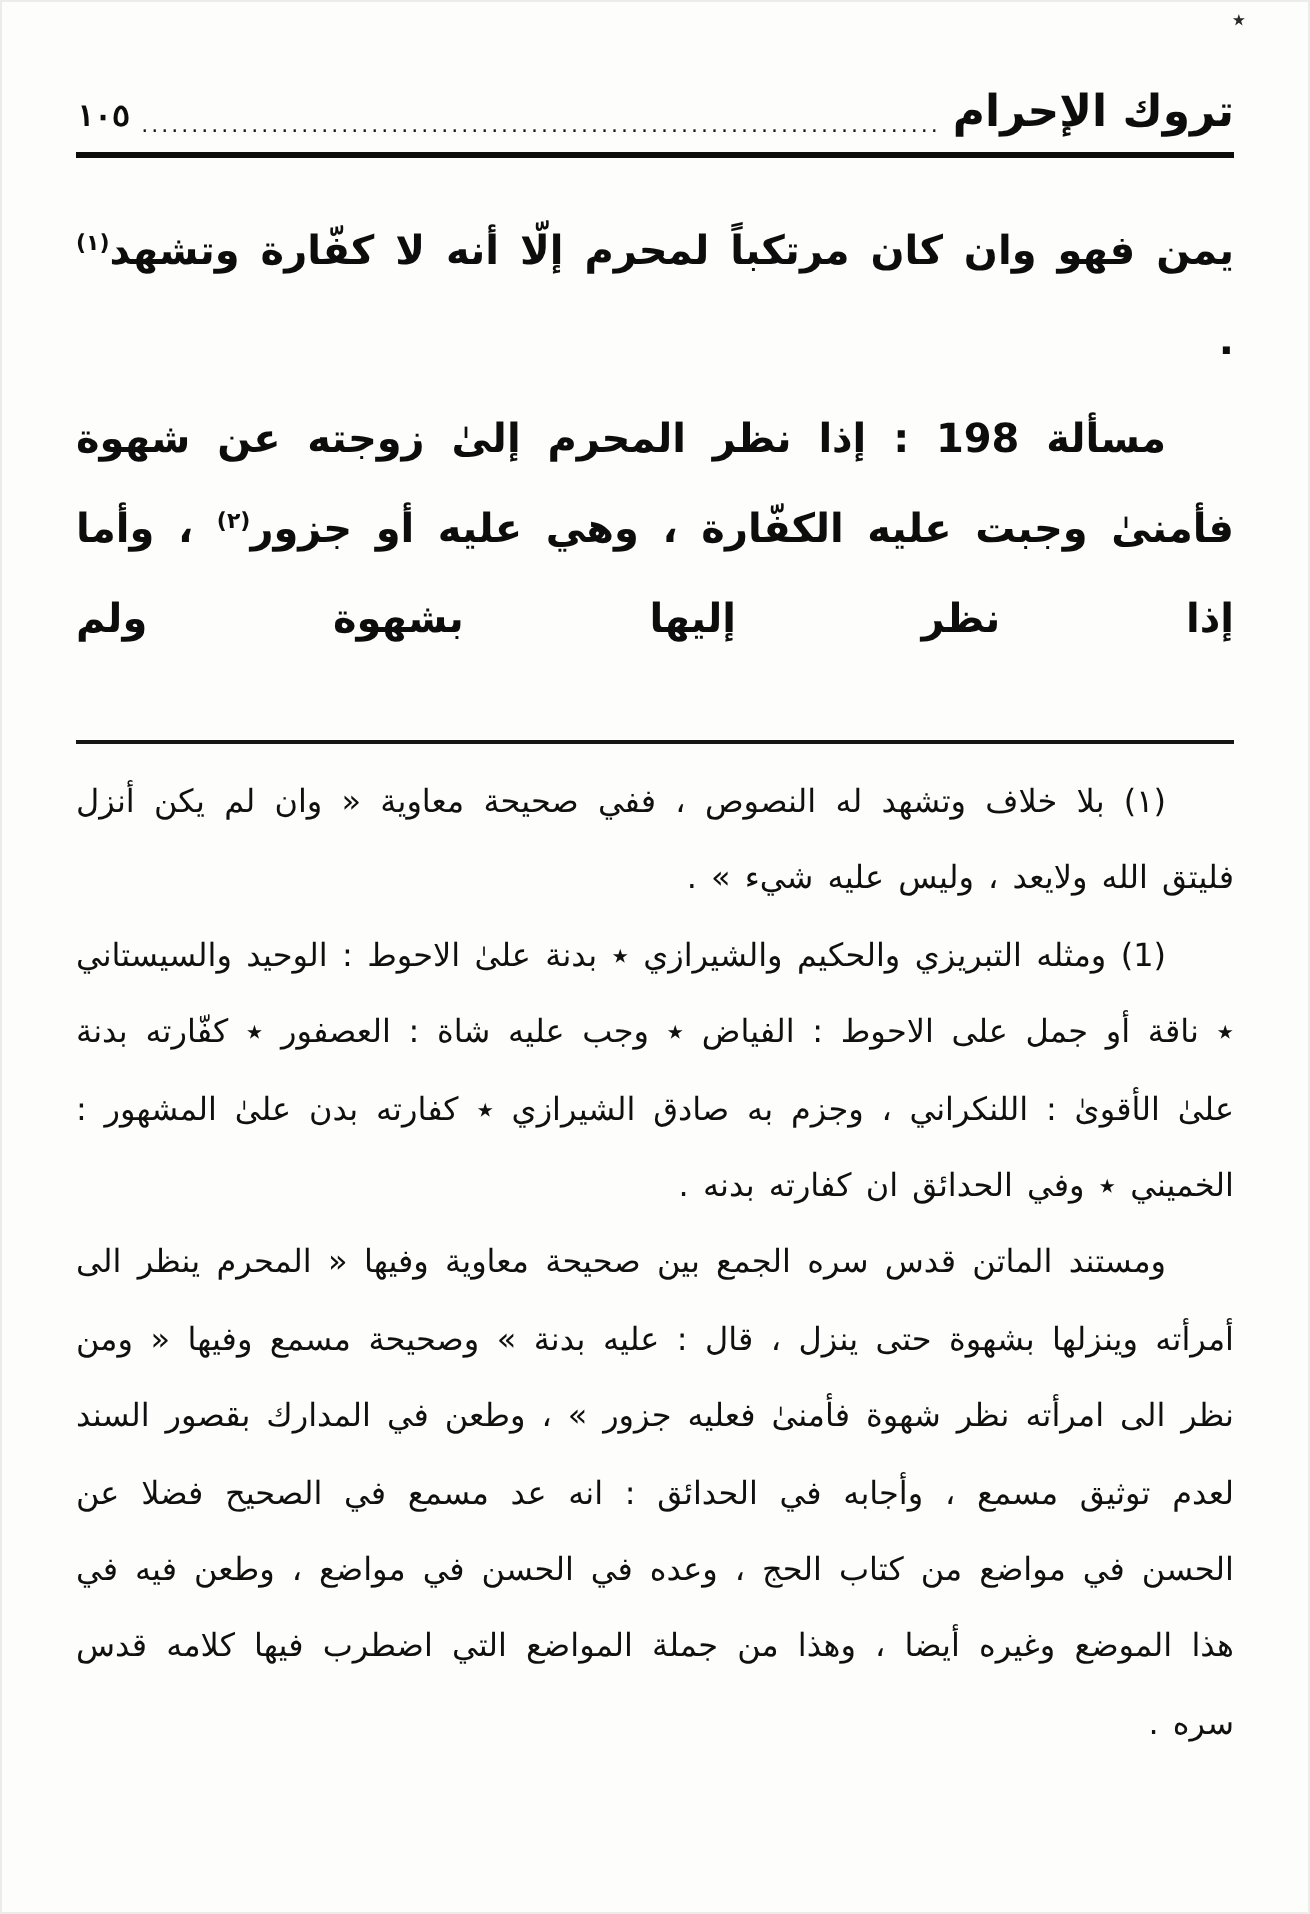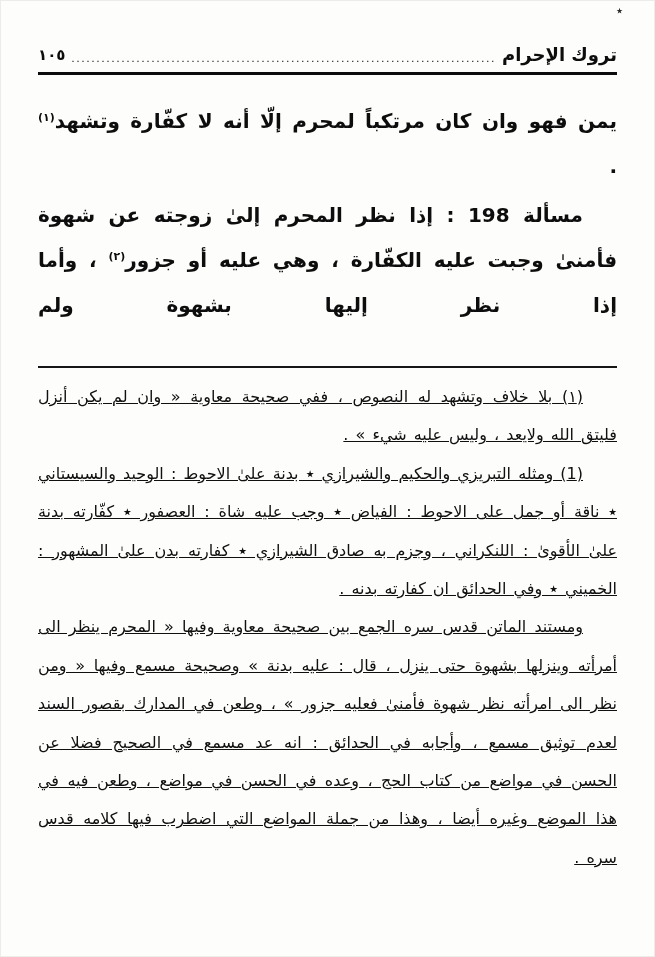--- a/index.html
+++ b/index.html
@@ -24,21 +24,21 @@
     right: 32px;
     font-size: 13px;
     color: #2a2a2a;
   }
   .page-header {
     display: flex;
     align-items: flex-end;
     gap: 6px;
   }
   .header-title {
-    font-size: 18px;
+    font-size: 22px;
     font-weight: bold;
     white-space: nowrap;
   }
   .leader {
     flex: 1;
     position: relative;
     height: 18px;
     overflow: hidden;
   }
   .leader-dots {
@@ -48,20 +48,21 @@
     white-space: nowrap;
     font-size: 11px;
     letter-spacing: 1.5px;
     color: #1a1a1a;
   }
   .page-number {
     font-size: 15px;
     font-weight: bold;
     white-space: nowrap;
     padding-bottom: 1px;
+    font-family: Liberation Mono, monospace;
   }
   .header-rule {
     border-top: 3px solid #0c0c0c;
     margin-top: 7px;
   }
   .body-text { margin-top: 24px; }
   .body-para {
     font-size: 20px;
     font-weight: bold;
     line-height: 2.25;
@@ -85,21 +86,20 @@
   .footnotes { margin-top: 10px; }
   .footnote {
     font-size: 16px;
     font-weight: normal;
     line-height: 2.4;
     text-align: justify;
     text-indent: 34px;
     word-spacing: 2px;
     letter-spacing: 0.2px;
     color: #101010;
-    text-decoration: underline;
   }
   .footnote.justify-last { text-align-last: justify; }
 </style>
 </head>
 <body>
 
 <div class="page" dir="rtl" lang="ar">
 
   <div class="corner-mark">٭</div>
 

